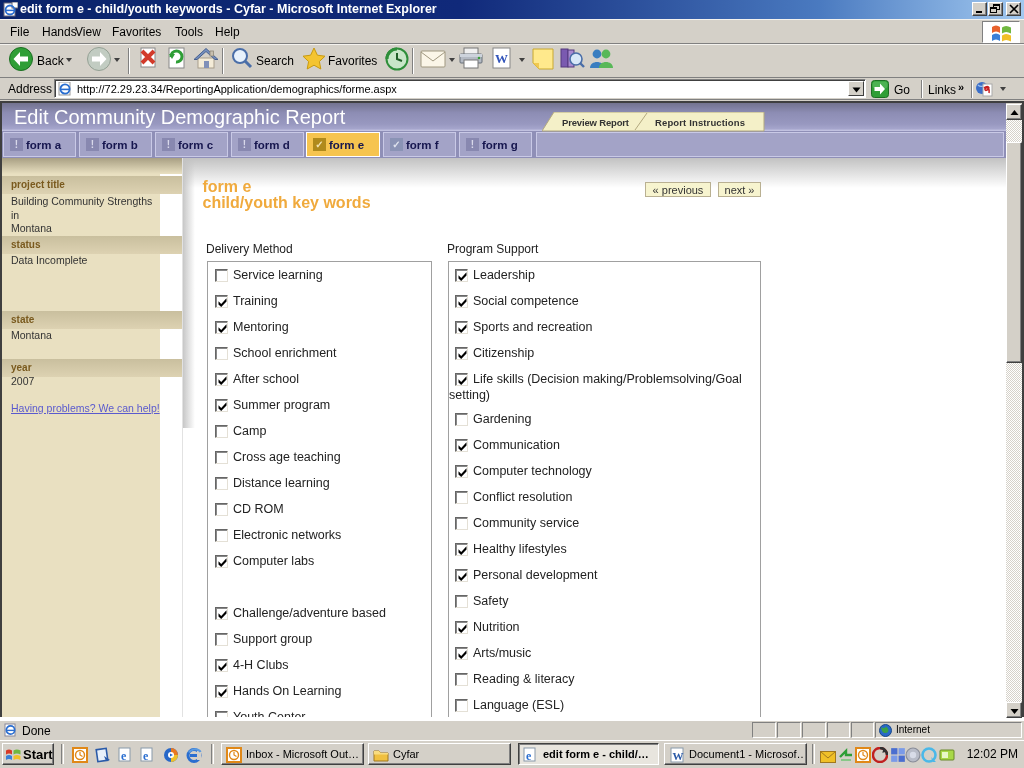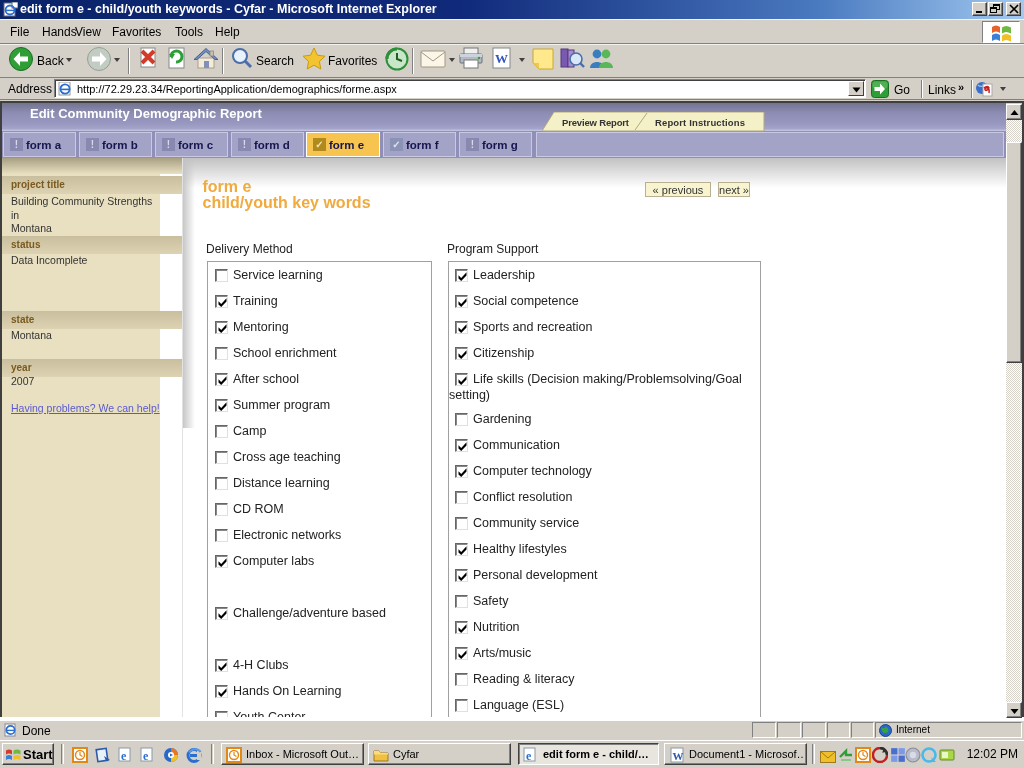--- a/index.html
+++ b/index.html
@@ -26,21 +26,21 @@
 #addrdrop{position:absolute;right:1px;top:1px;width:16px;height:15px;background:#d4d0c8;border:1px solid;border-color:#fff #404040 #404040 #fff}
 
 #client{position:absolute;left:0;top:100px;width:1024px;height:620px;background:#d4d0c8}
 #client .btop{position:absolute;left:0;top:1px;width:1024px;height:2px;background:#3f3f3f}
 #client .bleft{position:absolute;left:0;top:1px;width:2px;height:619px;background:#3f3f3f}
 #client .bright{position:absolute;left:1022px;top:1px;width:2px;height:617px;background:#3f3f3f}
 #client .bbot{position:absolute;left:0;top:617px;width:1024px;height:3px;background:#fff}
 #page{position:absolute;left:2px;top:3px;width:1004px;height:614px;background:#fff;overflow:hidden}
 
 #phdr{position:absolute;left:0;top:0;width:1004px;height:28px;background:linear-gradient(180deg,#73738f 0%,#8d8db4 35%,#9898c0 75%,#a5a5cc 92%,#c9c9e6 100%)}
-#phdr .t{position:absolute;left:28px;top:3px;color:#fff;font-size:13px;font-weight:bold}
+#phdr .t{position:absolute;left:12px;top:3px;color:#fff;font-size:20px;font-weight:normal}
 #ptabs{position:absolute;left:0;top:28px;width:1004px;height:27px;background:#8f8fb7}
 .ftab{position:absolute;top:1px;width:73px;height:25px;background:#a3a3c7;border:1px solid #c9c9e6;color:#16164e;font-weight:bold;font-size:11.5px}
 .ftab .ic{position:absolute;left:6px;top:5px;width:13px;height:13px;background:#8888b0;color:#d8d8ea;font-size:10px;font-weight:bold;text-align:center;line-height:13px}
 .ftab .tx{position:absolute;left:22px;top:6px}
 .ftab.sel{background:#f6c44f;border-color:#fff}
 .ftab.sel .ic{background:#b08a1c;color:#f2e3b3}
 .ftab .ic.cf{background:#8a93b5;color:#dfe3ee}
 
 #sidebar{position:absolute;left:0;top:55px;width:158px;height:559px;background:#e9e0c1}
 #sbshadow{position:absolute;left:0;top:0;width:180px;height:16px;background:linear-gradient(180deg,#a89f83,#e9e0c1)}
@@ -301,21 +301,21 @@
       <div class="band" style="top:201px">year</div>
       <div class="val" style="top:217px">2007</div>
       <div class="val" style="top:244px"><span id="helplink">Having problems? We can help!</span></div>
     </div>
     <div id="content">
       <div id="topgrad"></div>
       <div id="leftgrad"></div>
         <div style="position:absolute;left:0;top:0;width:1px;height:559px;background:#e2e2e2"></div>
       <h2 class="abs" style="left:20.5px;top:21px">form e<br>child/youth key words</h2>
       <div class="navbtn" style="left:463px;top:24px;width:66px;height:15px">« previous</div>
-      <div class="navbtn" style="left:536px;top:24px;width:32px;height:15px">next »</div>
+      <div class="navbtn" style="left:536px;top:24px;width:43px;height:15px">next »</div>
       <div class="collbl" style="left:24px;top:84px">Delivery Method</div>
       <div class="collbl" style="left:265px;top:84px">Program Support</div>
       <div class="cbox" style="left:24.5px;top:102.5px;width:225.5px;height:457px;border-bottom:none"></div>
       <div class="cbox" style="left:265.5px;top:102.5px;width:313px;height:457px;border-bottom:none"></div>
       <div class="row" style="left:27px;top:109px;width:222px"><span class="cb"></span>Service learning</div>
       <div class="row" style="left:27px;top:135px;width:222px"><span class="cb"><svg width="13" height="13" viewBox="0 0 13 13">
               <path d="M2.5 5.3 L5.2 8 L10.5 2.2 L10.5 5.4 L5.2 11 L2.5 8.4 Z" fill="#000"></path>
             </svg></span>Training</div>
       <div class="row" style="left:27px;top:161px;width:222px"><span class="cb"><svg width="13" height="13" viewBox="0 0 13 13">
               <path d="M2.5 5.3 L5.2 8 L10.5 2.2 L10.5 5.4 L5.2 11 L2.5 8.4 Z" fill="#000"></path>
@@ -331,20 +331,21 @@
       <div class="row" style="left:27px;top:291px;width:222px"><span class="cb"></span>Cross age teaching</div>
       <div class="row" style="left:27px;top:317px;width:222px"><span class="cb"></span>Distance learning</div>
       <div class="row" style="left:27px;top:343px;width:222px"><span class="cb"></span>CD ROM</div>
       <div class="row" style="left:27px;top:369px;width:222px"><span class="cb"></span>Electronic networks</div>
       <div class="row" style="left:27px;top:395px;width:222px"><span class="cb"><svg width="13" height="13" viewBox="0 0 13 13">
               <path d="M2.5 5.3 L5.2 8 L10.5 2.2 L10.5 5.4 L5.2 11 L2.5 8.4 Z" fill="#000"></path>
             </svg></span>Computer labs</div>
       <div class="row" style="left:27px;top:447px;width:222px"><span class="cb"><svg width="13" height="13" viewBox="0 0 13 13">
               <path d="M2.5 5.3 L5.2 8 L10.5 2.2 L10.5 5.4 L5.2 11 L2.5 8.4 Z" fill="#000"></path>
             </svg></span>Challenge/adventure based</div>
+      <div class="row" style="left:27px;top:473px;width:222px"><span class="cb"></span>Support group</div>
       <div class="row" style="left:27px;top:499px;width:222px"><span class="cb"><svg width="13" height="13" viewBox="0 0 13 13">
               <path d="M2.5 5.3 L5.2 8 L10.5 2.2 L10.5 5.4 L5.2 11 L2.5 8.4 Z" fill="#000"></path>
             </svg></span>4-H Clubs</div>
       <div class="row" style="left:27px;top:525px;width:222px"><span class="cb"><svg width="13" height="13" viewBox="0 0 13 13">
               <path d="M2.5 5.3 L5.2 8 L10.5 2.2 L10.5 5.4 L5.2 11 L2.5 8.4 Z" fill="#000"></path>
             </svg></span>Hands On Learning</div>
       <div class="row" style="left:27px;top:551px;width:222px"><span class="cb"></span>Youth Center</div>
       <div class="row" style="left:267px;top:109px;width:308px"><span class="cb"><svg width="13" height="13" viewBox="0 0 13 13">
               <path d="M2.5 5.3 L5.2 8 L10.5 2.2 L10.5 5.4 L5.2 11 L2.5 8.4 Z" fill="#000"></path>
             </svg></span>Leadership</div>

